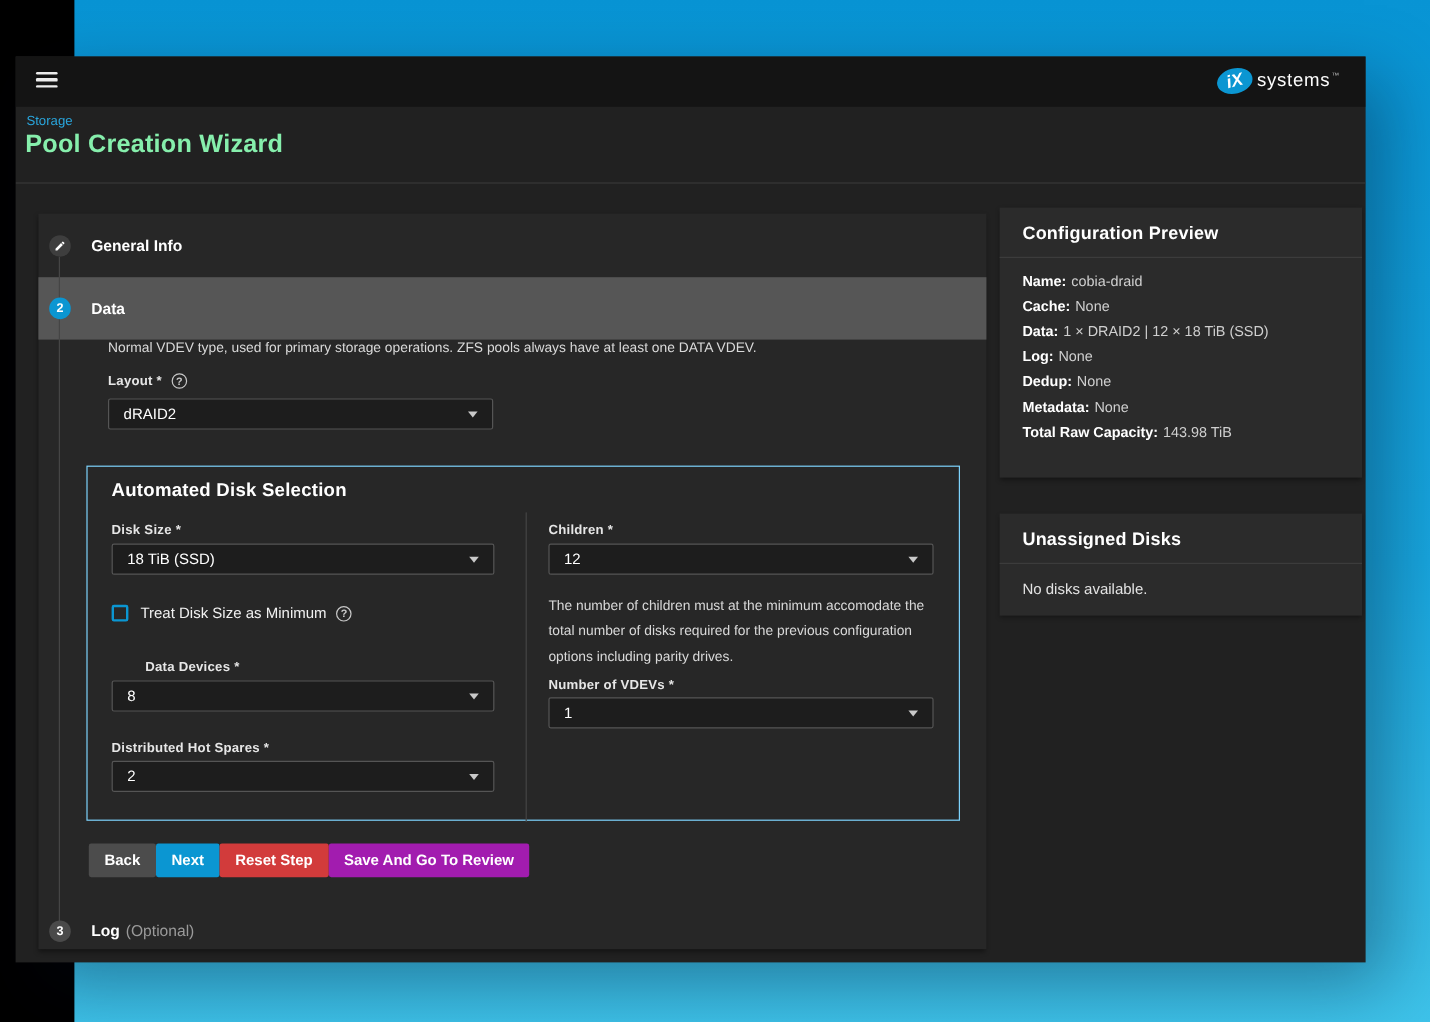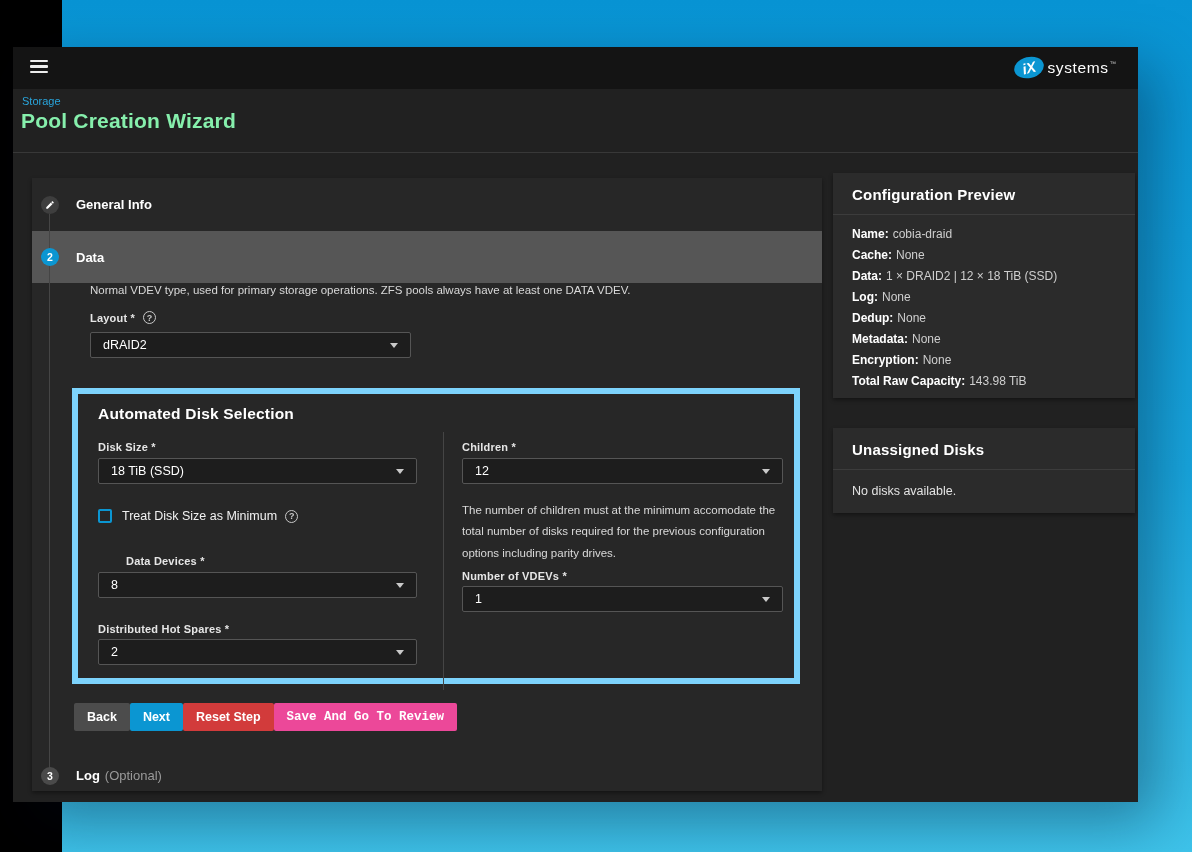--- a/index.html
+++ b/index.html
@@ -48,37 +48,37 @@
   .field-label { font-size:11px; font-weight:bold; color:#e6e6e6; letter-spacing:.2px; display:flex; align-items:center; }
   .help-icon { display:inline-flex; width:13px; height:13px; border:1.4px solid #c9c9c9; border-radius:50%;
     color:#c9c9c9; font-size:9px; font-weight:bold; align-items:center; justify-content:center; margin-left:8px; cursor:pointer; }
   .select { background:#1d1d1d; border:1px solid #555; border-radius:2px; height:26px; display:flex;
     align-items:center; justify-content:space-between; padding:0 12px; font-size:12.5px; color:#fff; cursor:pointer; }
   .arrow { width:0; height:0; border-left:4.5px solid transparent; border-right:4.5px solid transparent;
     border-top:5px solid #c9c9c9; }
   .layout-label { position:absolute; left:58px; top:133px; }
   .layout-select { position:absolute; left:58px; top:154px; width:321px;text-align:right; }
 
-  .auto-box { position:absolute; left:40px; top:210px; width:728px; height:296px; border:6px solid #7dd3fc; }
+  .auto-box { position:absolute; left:40px; top:210px; width:728px; height:296px; border:1px solid #7dd3fc; }
   .auto-title { position:absolute; left:20px; top:11px; font-size:15.5px; font-weight:bold; color:#fff; letter-spacing:.2px; }
   .col-divider { position:absolute; left:365px; top:38px; width:1px; height:258px; background:#454545; }
   .abs { position:absolute; }
 
   .checkbox-row { position:absolute; left:20px; top:115px; display:flex; align-items:center; }
   .checkbox { width:14px; height:14px; border:2px solid #0b96d2; border-radius:2px; background:transparent; cursor:pointer; }
   .checkbox-label { margin-left:10px; font-size:12.5px; color:#f1f1f1; }
   .help-text { position:absolute; left:384px; top:106px; width:322px; font-size:11.5px; color:#d9d9d9; line-height:1.85; }
 
   .btn-row { position:absolute; left:42px; top:525px; display:flex; }
   .btn { height:28px; padding:0 13px; font-size:12.5px; font-weight:bold; color:#fff; border:none;
     border-radius:2px; cursor:pointer; font-family:"Liberation Sans", sans-serif; }
   .btn-back { background:#4c4c4c; }
   .btn-next { background:#0b96d2; }
   .btn-reset { background:#d23b3b; }
-  .btn-save { background:#ec4899;font-family:Liberation Mono, monospace; }
+  .btn-save { background:#a21caf; }
 
   
   .side-card { position:absolute; left:820px; width:302px; background:#2b2b2b; box-shadow:0 2px 4px rgba(0,0,0,.4); }
   .side-card.a { top:126px; height:225px; }
   .side-card.b { top:381px; height:85px; }
   .side-title { padding:13px 19px 11px 19px; font-size:15px; font-weight:bold; color:#fff; letter-spacing:.2px; }
   .side-divider { height:1px; background:#3c3c3c; width:100%; }
   .preview-items { padding:9px 19px 0 19px; }
   .preview-row { font-size:12px; line-height:21px; white-space:nowrap; }
   .preview-row .lb { font-weight:bold; color:#fff; }
@@ -198,21 +198,20 @@
   <div class="side-card a">
     <div class="side-title">Configuration Preview</div>
     <div class="side-divider"></div>
     <div class="preview-items">
       <div class="preview-row"><span class="lb">Name:</span><span class="vl">cobia-draid</span></div>
       <div class="preview-row"><span class="lb">Cache:</span><span class="vl">None</span></div>
       <div class="preview-row"><span class="lb">Data:</span><span class="vl">1 × DRAID2 | 12 × 18 TiB (SSD)</span></div>
       <div class="preview-row"><span class="lb">Log:</span><span class="vl">None</span></div>
       <div class="preview-row"><span class="lb">Dedup:</span><span class="vl">None</span></div>
       <div class="preview-row"><span class="lb">Metadata:</span><span class="vl">None</span></div>
-      <div class="preview-row"><span class="lb">Encryption:</span><span class="vl">None</span></div>
       <div class="preview-row"><span class="lb">Total Raw Capacity:</span><span class="vl">143.98 TiB</span></div>
     </div>
   </div>
 
   <div class="side-card b">
     <div class="side-title">Unassigned Disks</div>
     <div class="side-divider"></div>
     <div class="empty-text">No disks available.</div>
   </div>
 

